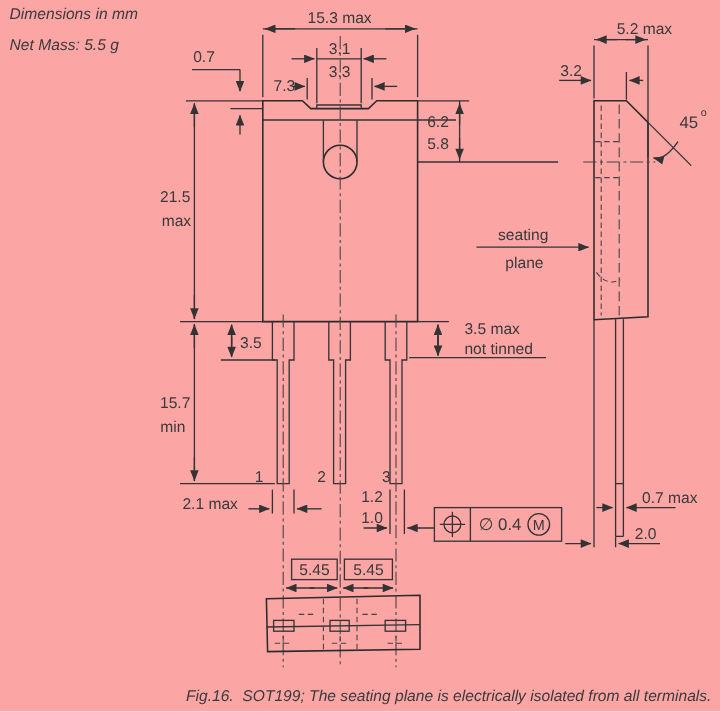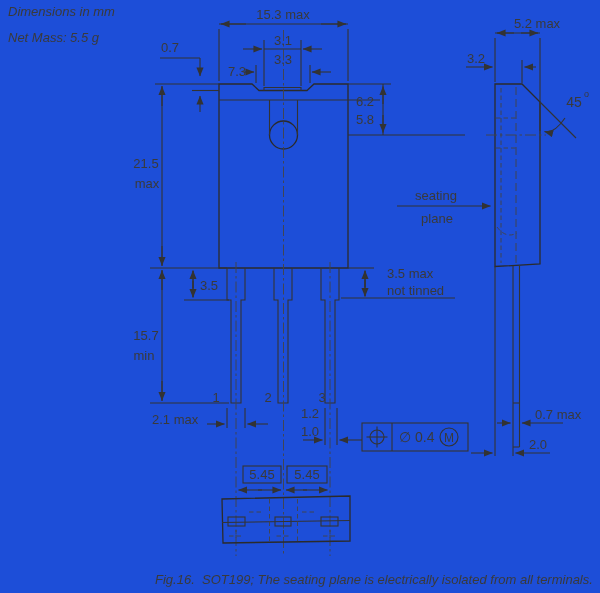--- a/index.html
+++ b/index.html
@@ -1,16 +1,16 @@
 <!DOCTYPE html>
 <html><head>
 <meta charset="utf-8">
 <style>
   html,body{margin:0;padding:0;background:#fff;}
-  .stage{position:relative;width:600px;height:593px;background:#1d4ed8;overflow:hidden;
+  .stage{position:relative;width:600px;height:593px;background:#fca5a5;overflow:hidden;
          font-family:"Liberation Sans",sans-serif;}
   svg{position:absolute;left:0;top:0;}
   .ln{stroke:#333;fill:none;stroke-width:1.1;}
   .thk{stroke:#2b2b2b;fill:none;stroke-width:1.3;}
   .cl{stroke:#444;fill:none;stroke-width:0.9;stroke-dasharray:11 3 2.5 3;}
   .hid{stroke:#444;fill:none;stroke-width:0.9;stroke-dasharray:4.5 3;}
   .ldash{stroke:#444;fill:none;stroke-width:0.9;stroke-dasharray:8 4;}
   .txt{fill:#3a3a3a;stroke:none;font-size:13px;font-family:"Liberation Sans",sans-serif;}
   .mid{text-anchor:middle;}
   .it{font-style:italic;}

